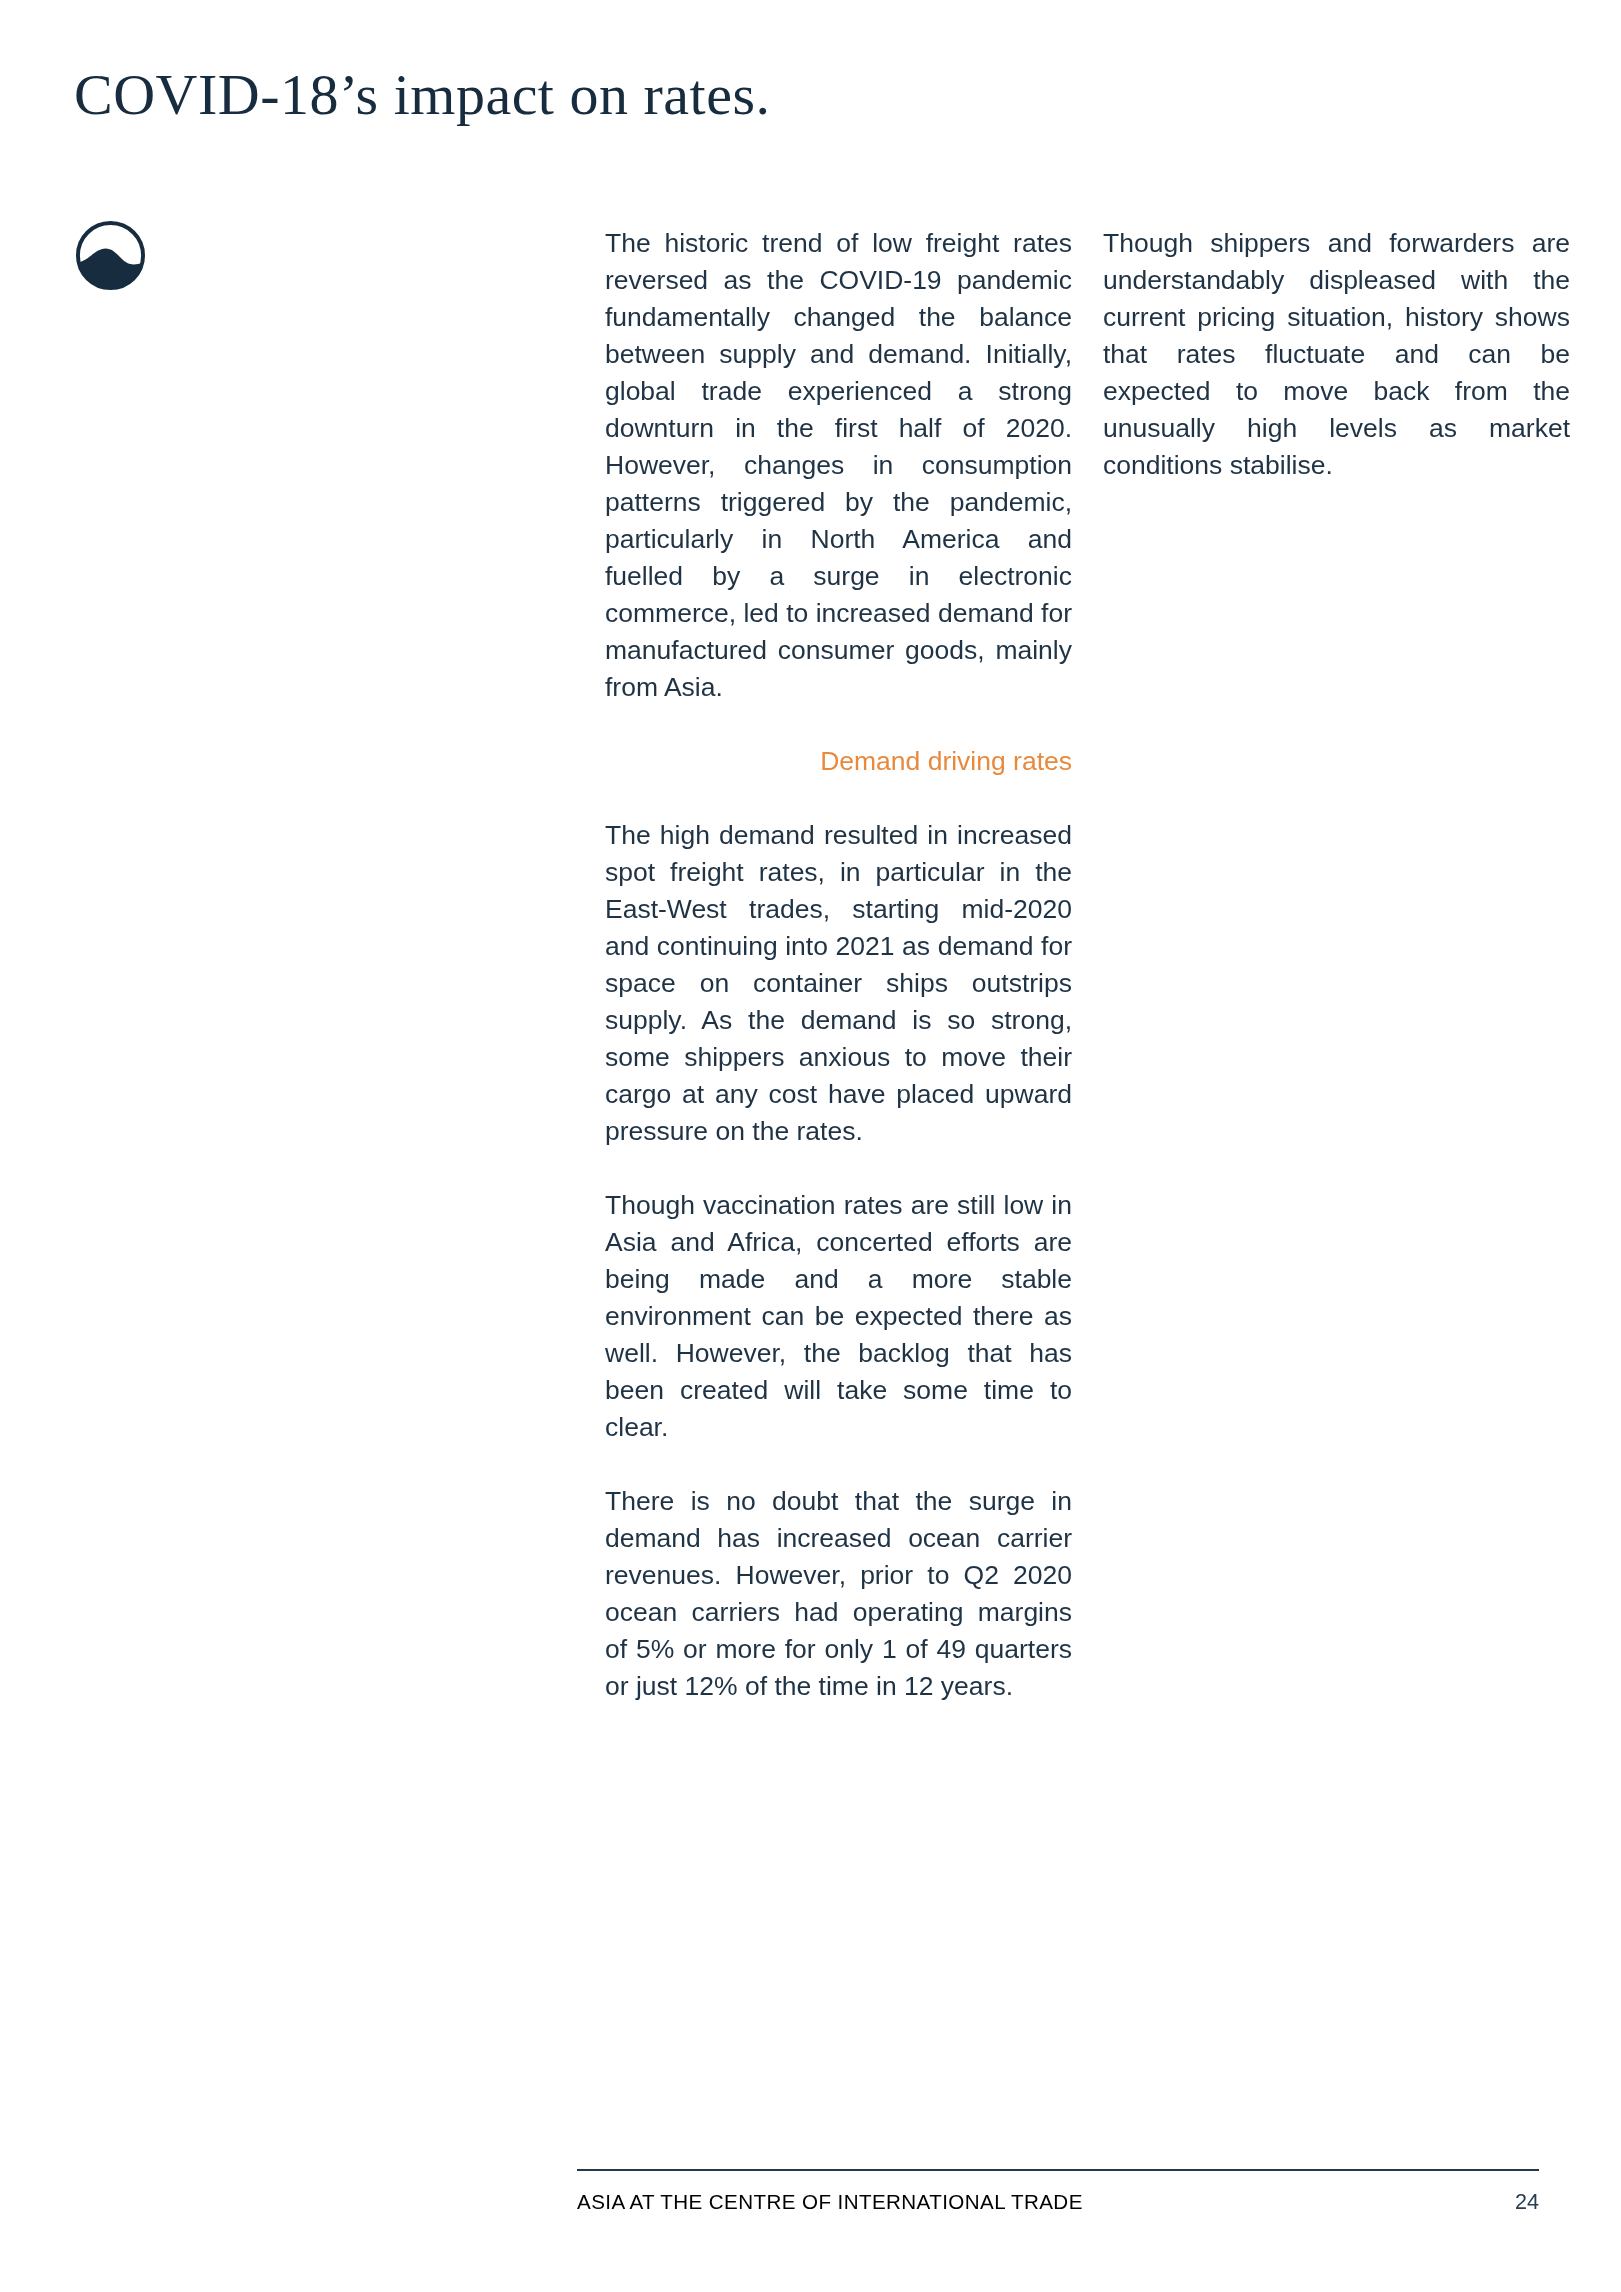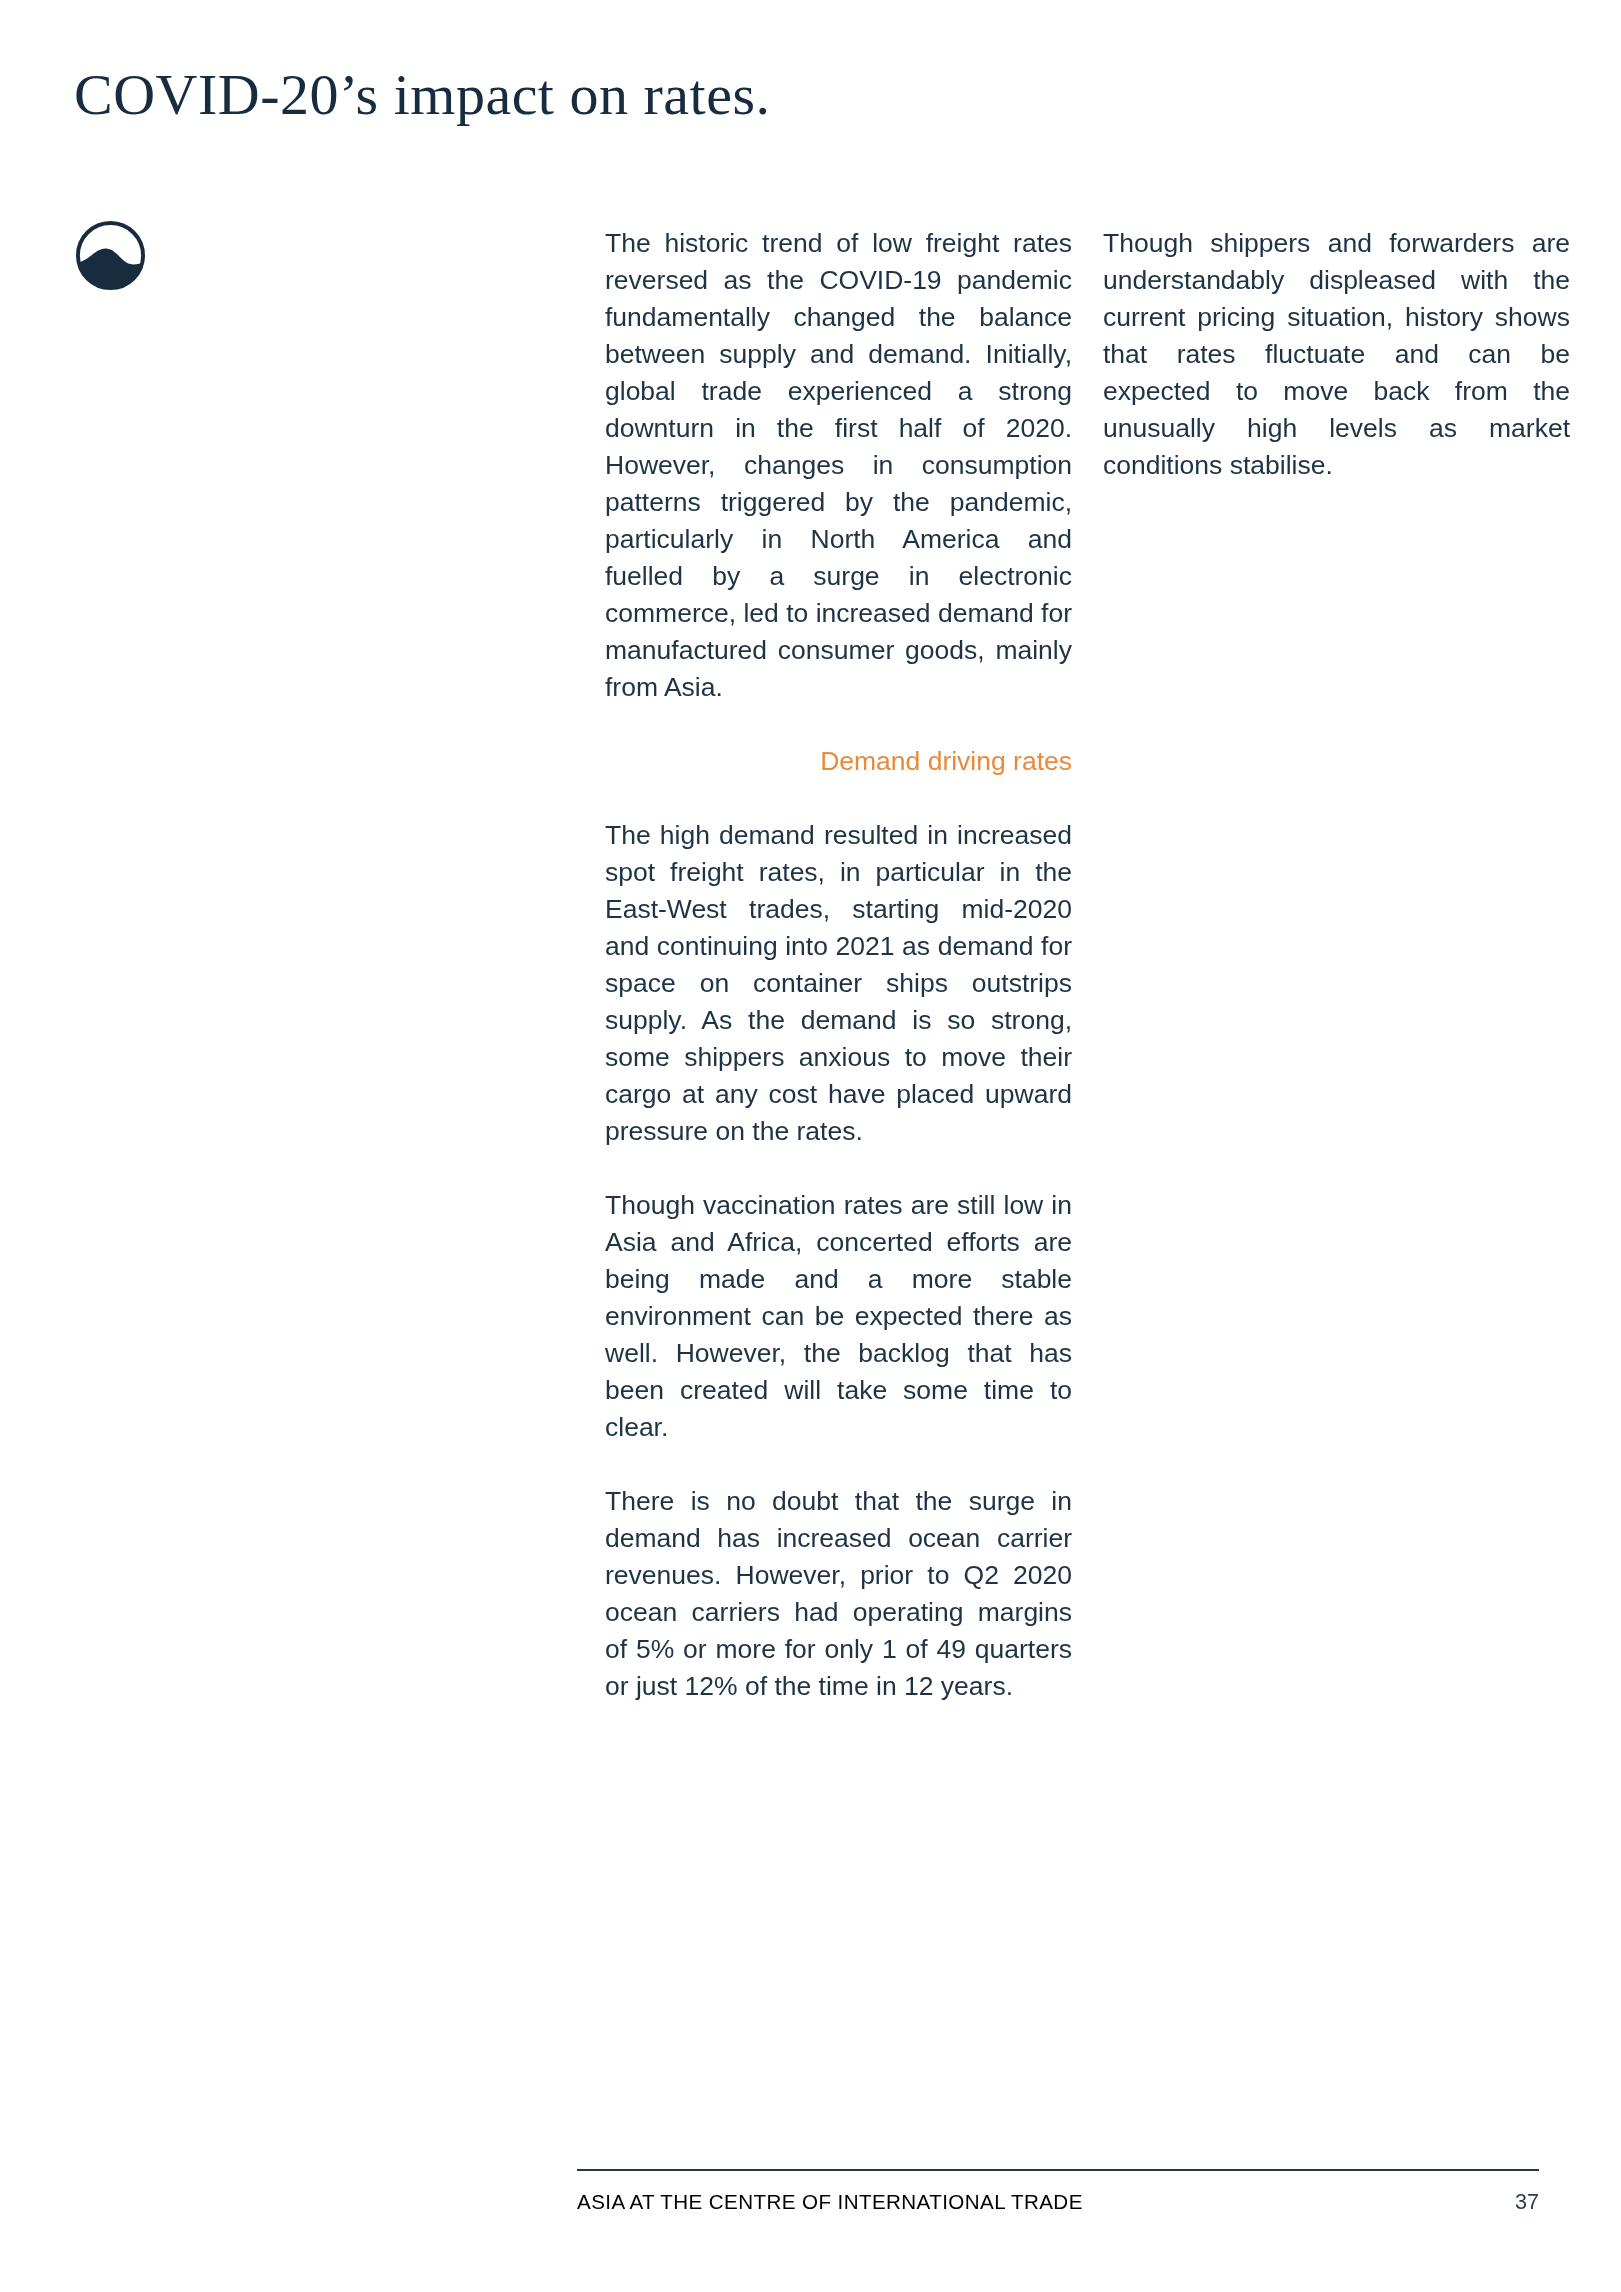--- a/index.html
+++ b/index.html
@@ -76,21 +76,21 @@
     top: 2189px;
     font-size: 21.6px;
     color: #293d50;
   }
 </style>
 </head>
 <body>
 
 <div class="page">
 
-  <h1 class="page-title">COVID-20’s impact on rates.</h1>
+  <h1 class="page-title">COVID-18’s impact on rates.</h1>
 
   <span class="brand-logo">
     <svg viewBox="0 0 74 74" width="73" height="73" aria-hidden="true">
       <defs>
         <clipPath id="logo-clip">
             <circle cx="37" cy="37" r="33"></circle>
           </clipPath>
       </defs>
       <circle cx="37" cy="37" r="33" fill="none" stroke="#182c3f" stroke-width="4"></circle>
       <path clip-path="url(#logo-clip)" d="M2,44 C14,44 21,30 32,30 C44,30 48,46 60,46 C65,46 69,44.5 72,43.5 L72,72 L2,72 Z" fill="#182c3f"></path>
@@ -111,16 +111,16 @@
   </div>
 
   <div class="col col-2">
     <p>Though shippers and forwarders are understandably displeased with the current pricing situation, history shows that rates fluctuate and can be expected to move back from the unusually high levels as market conditions stabilise.</p>
   </div>
 
   <div class="footer-rule"></div>
 
   <div class="footer-title">ASIA AT THE CENTRE OF INTERNATIONAL TRADE</div>
 
-  <div class="page-number">37</div>
+  <div class="page-number">24</div>
 
 </div>
 
 
 </body></html>

